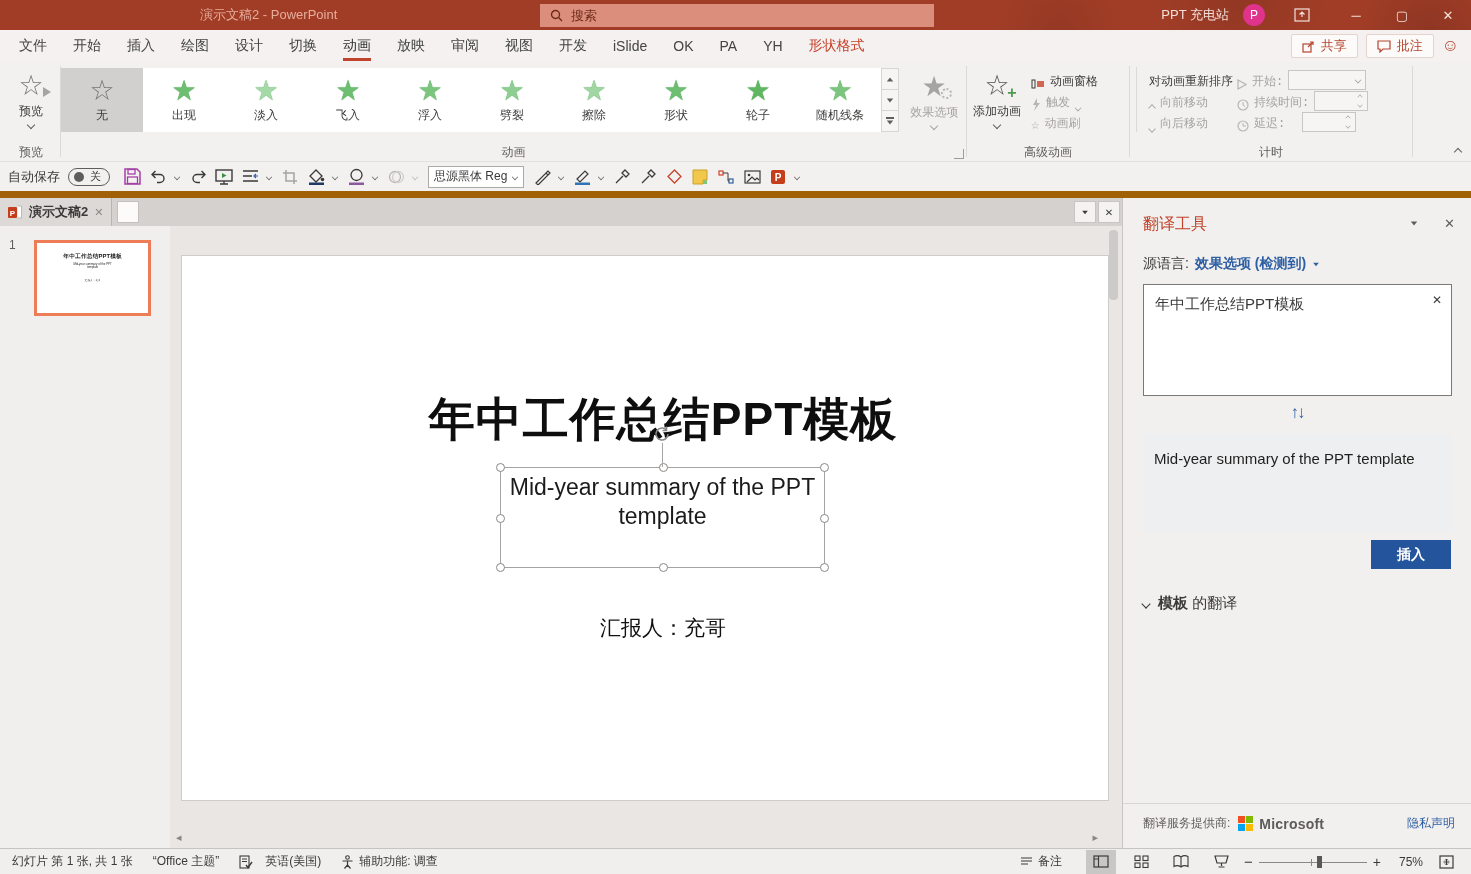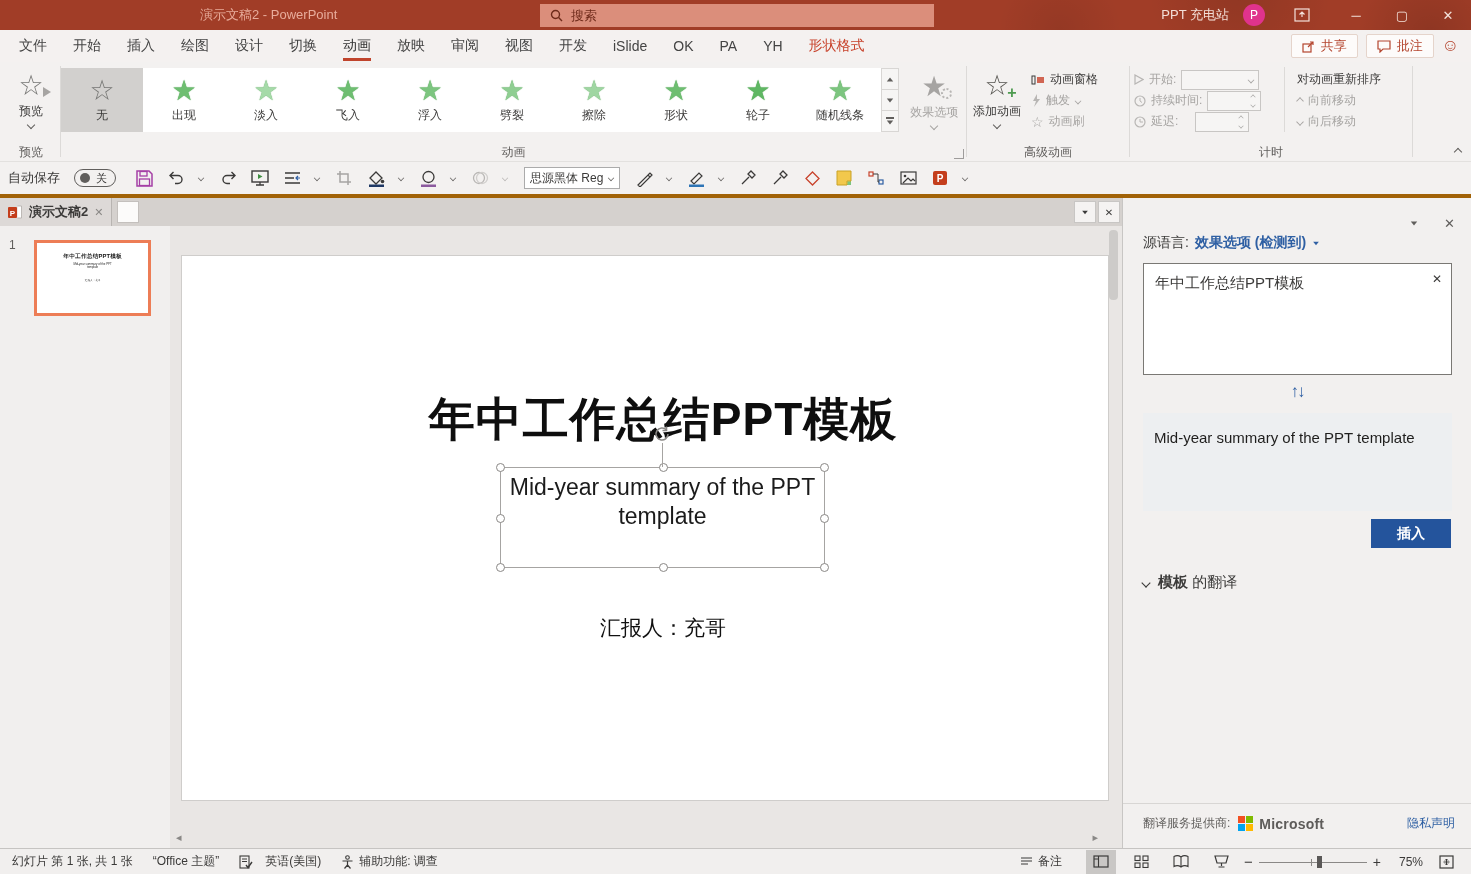--- a/index.html
+++ b/index.html
@@ -50,28 +50,28 @@
   .star.gray { color:#B8B6B4; }
   .gallery { height:64px; background:#fff; display:flex; }
   .gcell { width:82px; display:flex; flex-direction:column; align-items:center; justify-content:center; gap:1px; }
   .gcell.sel { background:#D2D0CE; }
   .glabel { font-size:12px; color:#3B3A39; }
   .gscroll { width:19px; height:64px; display:flex; flex-direction:column; }
   .gsbtn { flex:1; border:1px solid #D8D6D4; border-top:none; background:#F6F5F4; display:flex; align-items:center; justify-content:center; color:#605E5C; }
   .gsbtn:first-child { border-top:1px solid #D8D6D4; }
   .gsbtn .bar { width:8px; height:1.5px; background:#605E5C; margin-bottom:1px; }
   .disabled, .disabled * { color:#A6A4A2 !important; }
-  .smallrow { height:21px; display:flex; align-items:center; gap:5px; font-size:12px; padding-left:4px; white-space:nowrap; }
+  .smallrow { height:21px; display:flex; align-items:flex-end; gap:5px; font-size:12px; padding-left:4px; white-space:nowrap;font-family:Liberation Mono, monospace; }
   .dropbox { height:20px; background:#F6F5F4; border:1px solid #C8C6C4; display:flex; align-items:center; justify-content:flex-end; padding:0 4px; color:#A6A4A2; }
   .spinner { display:flex; flex-direction:column; gap:2px; margin-left:2px; color:#B6B4B2; }
   .launcher { position:absolute; right:2px; bottom:2px; width:10px; height:10px; border-left:1px solid #8A8886; border-top:1px solid #8A8886; transform:rotate(180deg); opacity:.8; }
   .collapse-ribbon { position:absolute; right:10px; bottom:6px; color:#605E5C; }
 
   
-  .qat { height:36px; background:#F3F1F0; border-bottom:4px solid #a16207; display:flex; align-items:center; padding-left:8px; gap:8px; }
+  .qat { height:36px; background:#F3F1F0; border-bottom:7px solid #a16207; display:flex; align-items:center; padding-left:8px; gap:2px; }
   .qat-label { font-size:13px; margin-right:6px; }
   .toggle { width:42px; height:18px; border:1px solid #605E5C; border-radius:9px; display:flex; align-items:center; padding:0 5px; gap:6px; margin-right:8px; }
   .toggle .dot { width:10px; height:10px; border-radius:50%; background:#605E5C; }
   .toggle .st { font-size:11px; }
   .qicon { width:24px; height:26px; display:flex; align-items:center; justify-content:center; }
   .qchv { width:10px; height:26px; display:flex; align-items:center; justify-content:center; color:#605E5C; margin-right:2px; }
   .fontbox { width:96px; height:22px; background:#fff; border:1px solid #ABABAB; display:flex; align-items:center; justify-content:space-between; padding:0 5px; font-size:12px; margin:0 4px; }
 
   
   .main { display:flex; height:650px; }
@@ -333,20 +333,33 @@
         </div>
       </div>
     </div>
     <div class="rg-label">高级动画</div>
   </div>
 
   <div class="rsep"></div>
 
   <div class="rgroup" style="width:282px">
     <div class="rg-content" style="flex-direction:row">
+      <div style="display:flex;flex-direction:column;padding-top:2px;border-left:1px solid #DCDAD8;margin-left:6px;padding-left:8px">
+        <div class="smallrow">
+            <span>对动画重新排序</span>
+          </div>
+        <div class="smallrow disabled">
+          <span class="chv up" style="transform:rotate(-135deg) scale(.9)"></span>
+          <span>向前移动</span>
+        </div>
+        <div class="smallrow disabled">
+          <span class="chv" style="transform:rotate(45deg) scale(.9)"></span>
+          <span>向后移动</span>
+        </div>
+      </div>
       <div style="display:flex;flex-direction:column;width:148px;padding-top:2px">
         <div class="smallrow disabled">
           <span>
               <svg width="10" height="11" viewBox="0 0 10 11">
                 <path d="M1 1 L9 5.5 L1 10 z" fill="none" stroke="#B8B6B4" stroke-width="1.2"></path>
               </svg>
             </span>
           <span>开始:</span>
           <span class="dropbox" style="width:78px">
               <span class="chv" style="transform:rotate(45deg) scale(.8)"></span>
@@ -374,33 +387,20 @@
                 <path d="M6 3 v3 h3" fill="none" stroke="#B8B6B4"></path>
               </svg>
             </span>
           <span>延迟:</span>
           <span class="dropbox" style="width:54px;margin-left:12px">
               <span class="spinner">
                 <span class="chv up" style="transform:rotate(-135deg) scale(.6)"></span>
                 <span class="chv" style="transform:rotate(45deg) scale(.6)"></span>
               </span>
             </span>
-        </div>
-      </div>
-      <div style="display:flex;flex-direction:column;padding-top:2px;border-left:1px solid #DCDAD8;margin-left:6px;padding-left:8px">
-        <div class="smallrow">
-            <span>对动画重新排序</span>
-          </div>
-        <div class="smallrow disabled">
-          <span class="chv up" style="transform:rotate(-135deg) scale(.9)"></span>
-          <span>向前移动</span>
-        </div>
-        <div class="smallrow disabled">
-          <span class="chv" style="transform:rotate(45deg) scale(.9)"></span>
-          <span>向后移动</span>
         </div>
       </div>
     </div>
     <div class="rg-label">计时</div>
   </div>
 
   <div class="rsep"></div>
   <span class="collapse-ribbon chv up"></span>
 </div>
 
@@ -612,20 +612,21 @@
           </div>
         <div class="hscroll">
           <span>◂</span>
           <span>▸</span>
         </div>
       </div>
     </div>
   </div>
 
   <div class="pane">
+    <div class="pane-title">翻译工具</div>
     <div class="pane-hicons">
       <span class="tri" style="transform:scale(.8)"></span>
       <span style="font-size:13px">✕</span>
     </div>
 
     <div class="lang-row">
       <span>源语言:</span>
       <span class="lang">效果选项 (检测到)</span>
       <span class="tri lang-chv" style="transform:scale(.7)"></span>
     </div>

